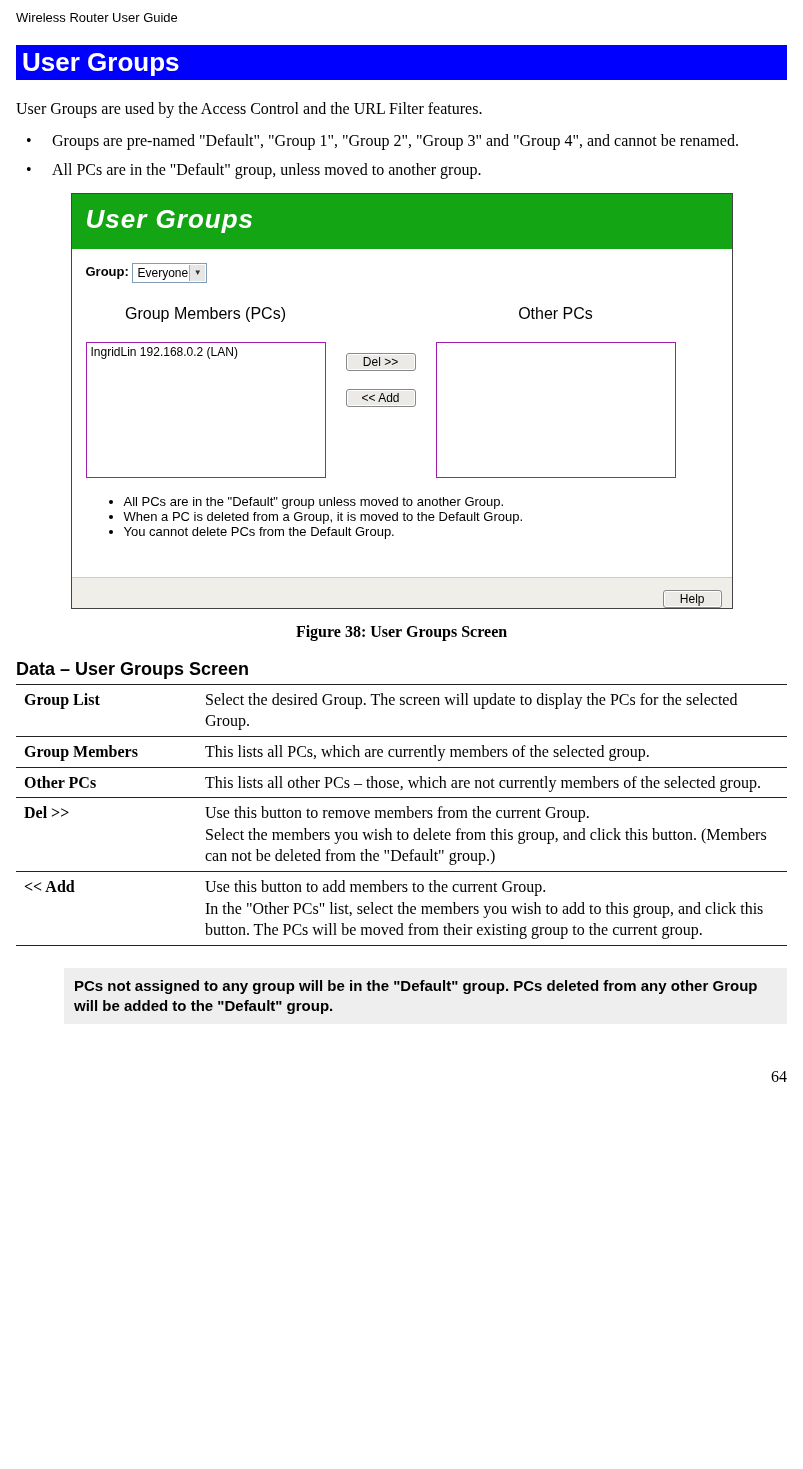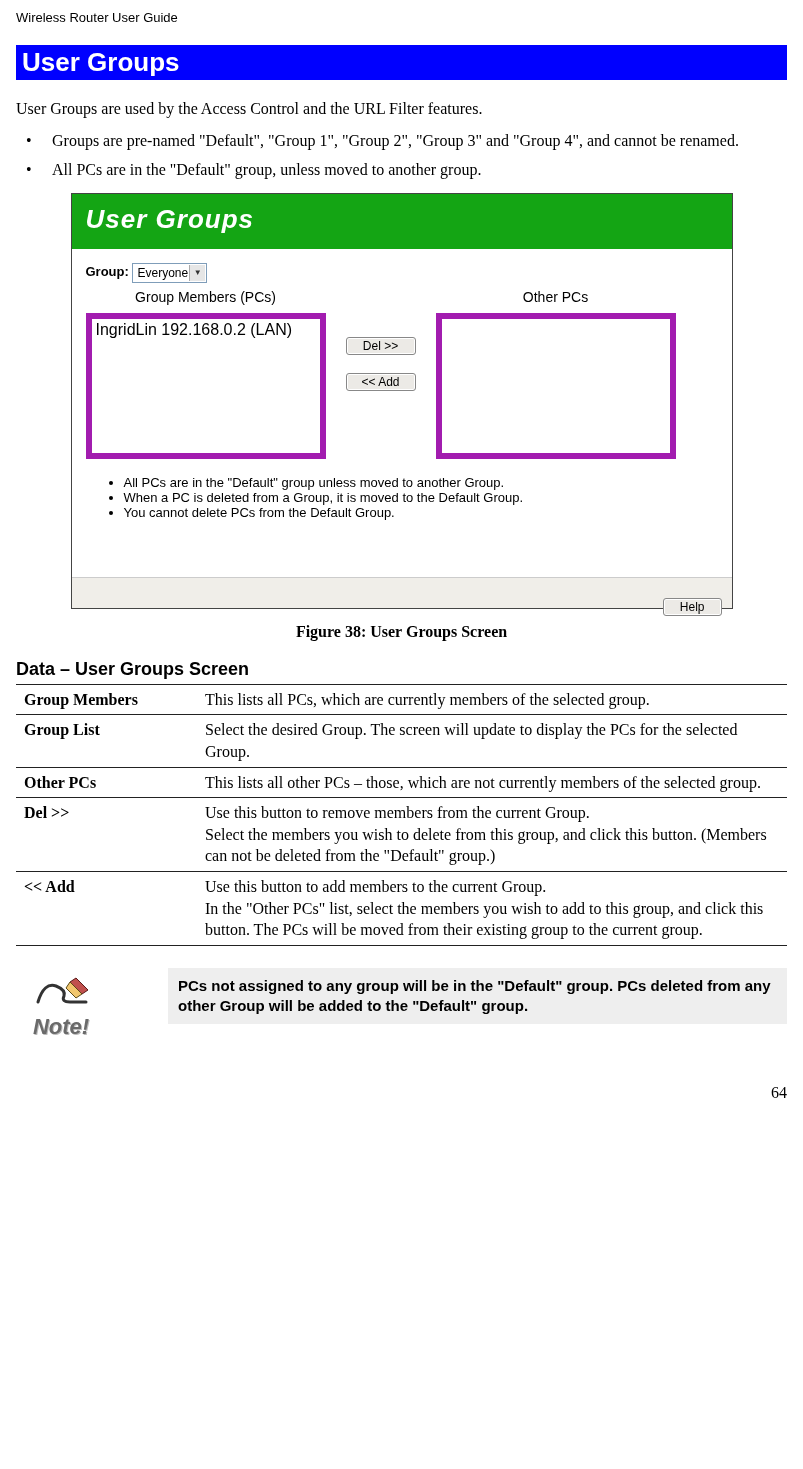--- a/index.html
+++ b/index.html
@@ -68,21 +68,21 @@
 }
 .ss-body {
   background: #fff;
   padding: 14px;
   position: relative;
   min-height: 300px;
 }
 .group-line {
   font-family: Arial, sans-serif;
   font-size: 13px;
-  margin-bottom: 6px;
+  margin-bottom: 22px;
 }
 .group-line .lbl { font-weight: bold; }
 .group-dropdown {
   display: inline-block;
   border: 1px solid #7f9db9;
   background: #fff;
   font-family: Arial, sans-serif;
   font-size: 12px;
   padding: 0 18px 0 4px;
   position: relative;
@@ -104,30 +104,30 @@
 .lists-row {
   display: flex;
   gap: 20px;
   align-items: flex-start;
 }
 .list-col {
   width: 240px;
 }
 .list-title {
   font-family: Arial, sans-serif;
-  font-size: 14px;
-  text-align: center;
-  margin-bottom: 8px;
+  font-size: 16px;
+  text-align: center;
+  margin-bottom: 19px;
 }
 .listbox {
-  border: 6px solid #a21caf;
+  border: 1px solid #a21caf;
   background: #fff;
   height: 130px;
   font-family: Arial, sans-serif;
-  font-size: 16px;
+  font-size: 12px;
   padding: 2px 4px;
   overflow: hidden;
 }
 .mid-col {
   width: 70px;
   display: flex;
   flex-direction: column;
   gap: 18px;
   margin-top: 48px;
 }
@@ -152,21 +152,21 @@
 .ss-notes ul { list-style: disc; padding-left: 18px; margin: 0; }
 .ss-notes li { margin-bottom: 0px; }
 .ss-footer {
   height: 30px;
   background: #f0eee9;
   border-top: 1px solid #ccc;
   position: relative;
 }
 .ss-footer .winbtn {
   position: absolute;
-  right: 10px; top: 20px;
+  right: 10px; top: 12px;
   padding: 1px 16px;
 }
 
 .caption {
   text-align: center;
   font-weight: bold;
   margin: 14px 0 18px;
 }
 .subheading {
   font-family: Arial, sans-serif;
@@ -279,26 +279,26 @@
   </div>
 </div>
 
 <div class="caption">Figure 38: User Groups Screen</div>
 
 <div class="subheading">Data – User Groups Screen</div>
 
 <table class="datatable">
   <tbody>
       <tr>
+    <td>Group List</td>
+    <td>Select the desired Group. The screen will update to display the PCs for the selected Group.</td>
+  </tr>
+  <tr>
     <td>Group Members</td>
     <td>This lists all PCs, which are currently members of the selected group.</td>
-  </tr>
-  <tr>
-    <td>Group List</td>
-    <td>Select the desired Group. The screen will update to display the PCs for the selected Group.</td>
   </tr>
   <tr>
     <td>Other PCs</td>
     <td>This lists all other PCs – those, which are not currently members of the selected group.</td>
   </tr>
   <tr>
     <td>Del &gt;&gt;</td>
     <td>
       <span>Use this button to remove members from the current Group.</span><br>
       <span>Select the members you wish to delete from this group, and click this button. (Members can not be deleted from the "Default" group.)</span>
@@ -308,24 +308,16 @@
     <td>&lt;&lt; Add</td>
     <td>
       <span>Use this button to add members to the current Group.</span><br>
       <span>In the "Other PCs" list, select the members you wish to add to this group, and click this button. The PCs will be moved from their existing group to the current group.</span>
     </td>
   </tr>
 </tbody>
   </table>
 
 <div class="note-row">
-  <div class="note-icon">
-    <svg width="58" height="44" viewBox="0 0 58 44">
-      <path d="M6 34 Q12 14 24 18 Q34 22 32 28 Q29 34 38 34 L54 34" stroke="#333" stroke-width="3" fill="none" stroke-linecap="round"></path>
-      <polygon points="44,10 56,22 50,26 38,14" fill="#c0504d" stroke="#5a1a18" stroke-width="1"></polygon>
-      <polygon points="38,14 50,26 44,30 34,20" fill="#f2c76e" stroke="#5a4a18" stroke-width="1"></polygon>
-    </svg>
-    <div class="note-icon-label">Note!</div>
-  </div>
   <div class="note-box">PCs not assigned to any group will be in the "Default" group. PCs deleted from any other Group will be added to the "Default" group.</div>
 </div>
 
 <div class="page-num">64</div>
 
 </body></html>

